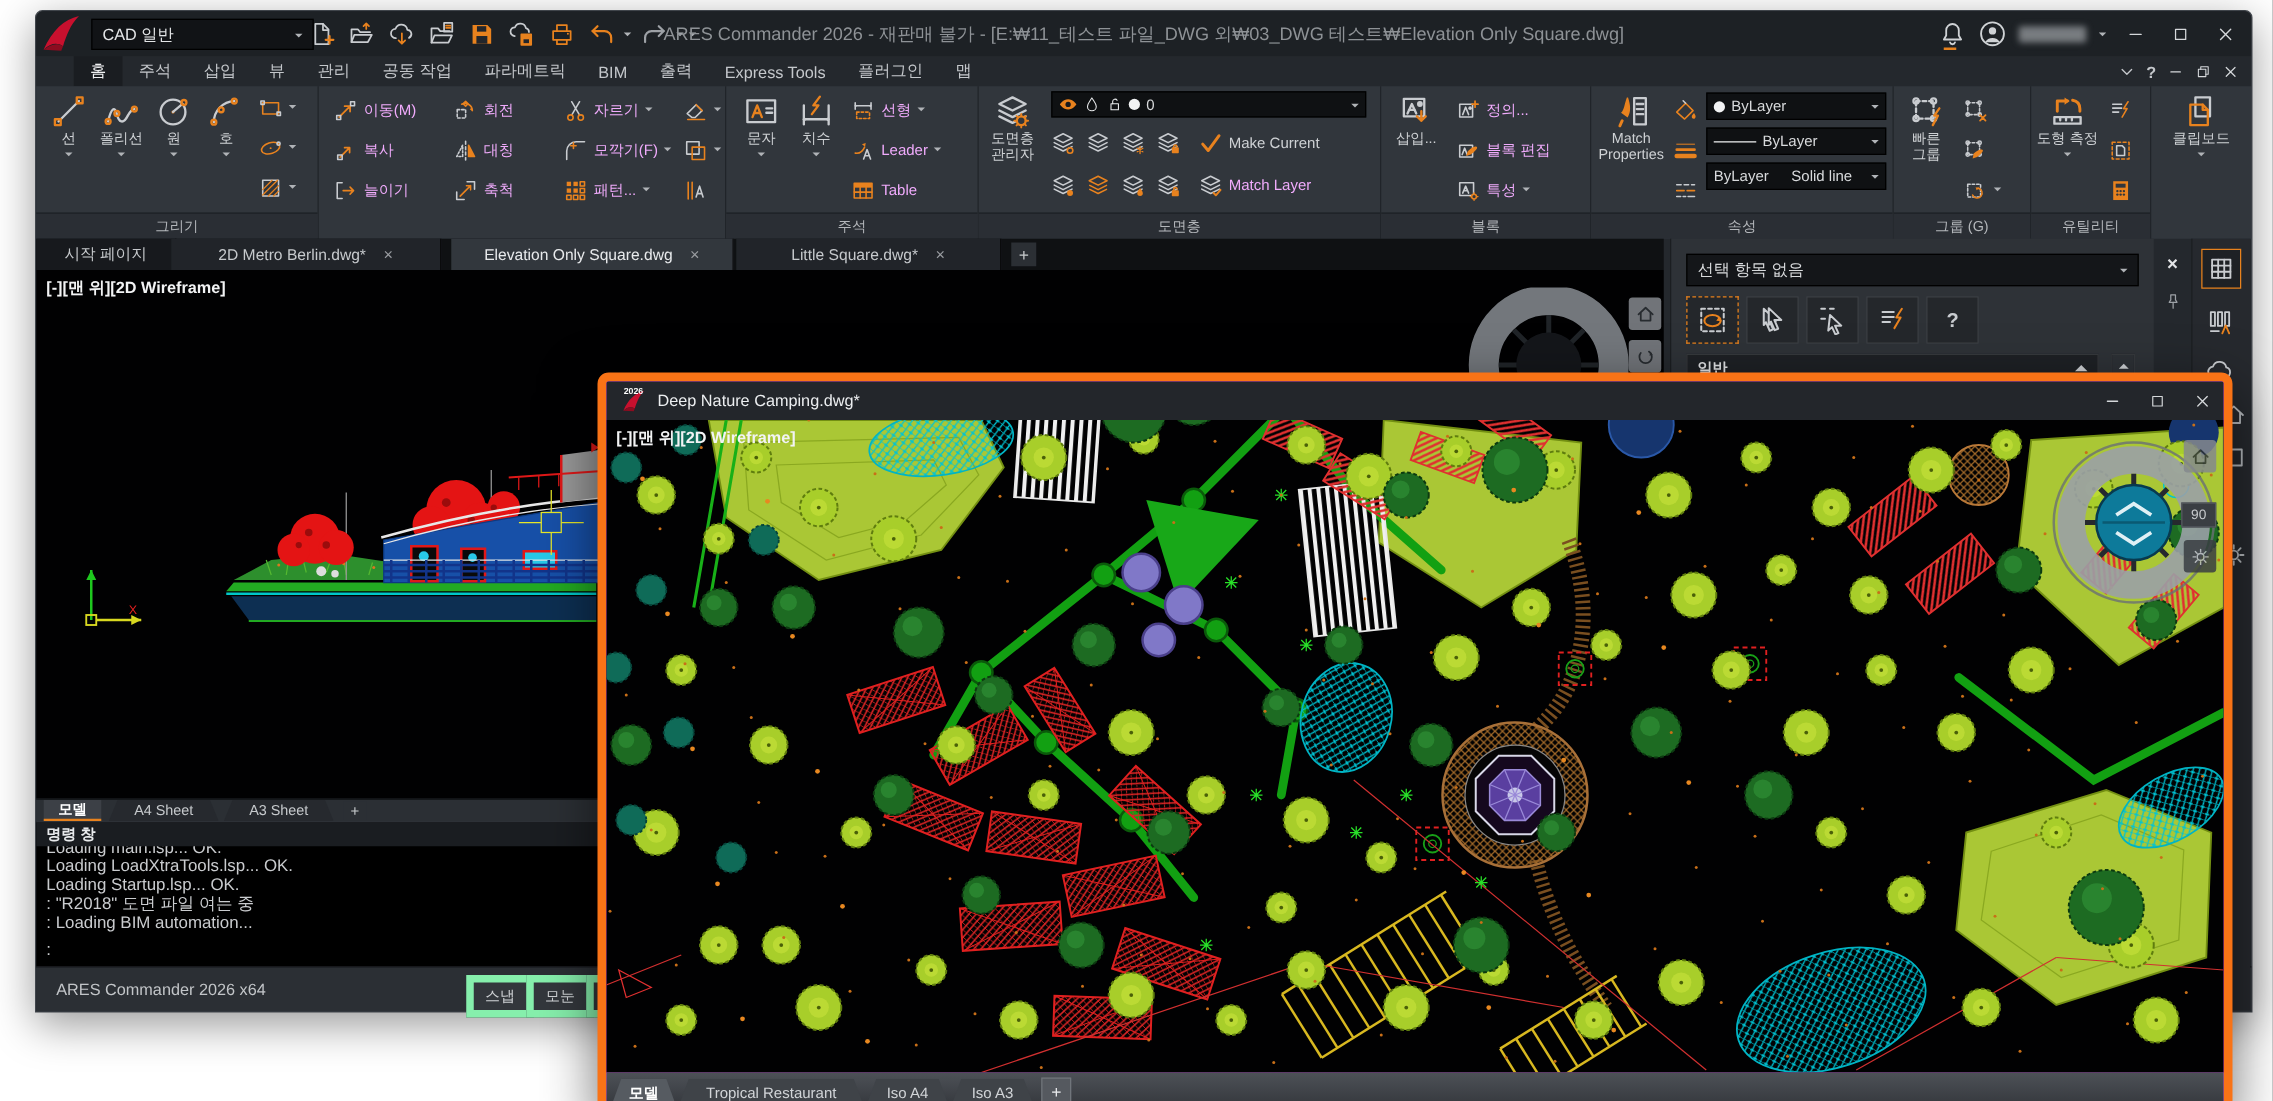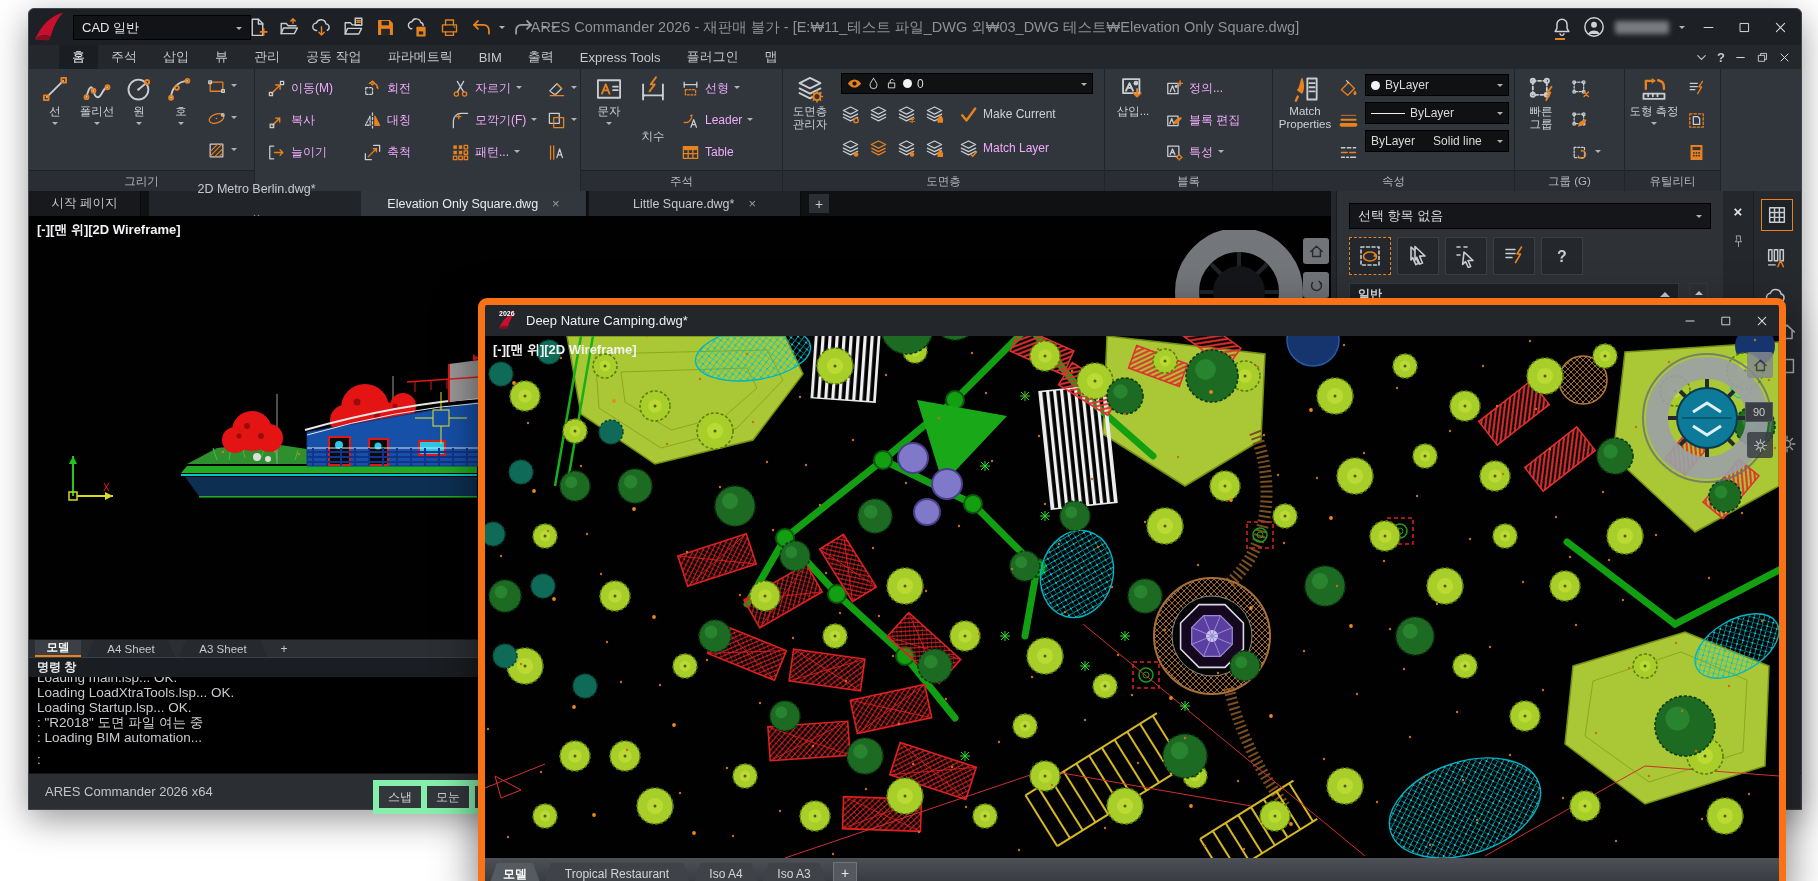--- a/index.html
+++ b/index.html
@@ -543,21 +543,21 @@
         <span class="ic">
             <svg viewBox="0 0 24 24" fill="none" stroke="#c9ccd0" stroke-width="1.6" stroke-linecap="round" stroke-linejoin="round">
               <rect x="2.5" y="4.5" width="19" height="15"></rect>
               <path d="M6 16l3.2-8 3.2 8M7.2 13.2h4" stroke="#e8821e"></path>
               <path d="M15.5 10h4M15.5 13h4"></path>
             </svg>
           </span>
         <span>문자</span>
           <span class="caret"></span>
         </div>
-      <div class="bigbtn" style="left:50px;gap:25px;">
+      <div class="bigbtn" style="left:50px;">
         <span class="ic">
             <svg viewBox="0 0 24 24" fill="none" stroke="#c9ccd0" stroke-width="1.6" stroke-linecap="round" stroke-linejoin="round">
               <path d="M3.5 8v13M20.5 8v13"></path>
               <path d="M3.5 17.5h17"></path>
               <path d="M6 17.5l-2.5-1.5v3zM18 17.5l2.5-1.5v3z" fill="#c9ccd0" stroke="none"></path>
               <path d="M14.5 2l-4.5 6h3.5l-4.5 6" stroke="#e8821e"></path>
             </svg>
           </span>
         <span>치수</span>
           <span class="caret"></span>
@@ -940,27 +940,40 @@
                 <circle cx="8.7" cy="16" r="1.2"></circle>
                 <circle cx="12" cy="16" r="1.2"></circle>
                 <circle cx="15.3" cy="16" r="1.2"></circle>
               </g>
             </svg>
           </span>
         </div>
       <div class="glabel">유틸리티</div>
     </div>
 
+    <div class="rgroup" style="left:1692px;width:80px;border-right:none;">
+      <div class="bigbtn" style="left:8px;width:64px;">
+        <span class="ic">
+            <svg viewBox="0 0 24 24" fill="none" stroke="#c9ccd0" stroke-width="1.6" stroke-linecap="round" stroke-linejoin="round">
+              <rect x="8" y="2.5" width="10" height="13"></rect>
+              <path d="M4.5 7.5h8.5l3.5 3.5v10.5h-12z" stroke="#e8821e"></path>
+              <path d="M13 7.5V11h3.5" stroke="#e8821e"></path>
+            </svg>
+          </span>
+        <span>클립보드</span>
+          <span class="caret"></span>
+        </div>
+    </div>
   </div>
 
   <div class="doctabs">
     <div class="dtab" style="left:0;width:112px;background:#17191d;">
         <span>시작 페이지</span>
       </div>
-    <div class="dtab" style="left:120px;width:216px;flex-direction:column;">
+    <div class="dtab" style="left:108px;width:216px;">
         <span>2D Metro Berlin.dwg*</span>
         <span class="x">×</span>
       </div>
     <div class="dtab active" style="left:332px;width:226px;">
         <span>Elevation Only Square.dwg</span>
         <span class="x">×</span>
       </div>
     <div class="dtab" style="left:560px;width:212px;">
         <span>Little Square.dwg*</span>
         <span class="x">×</span>

